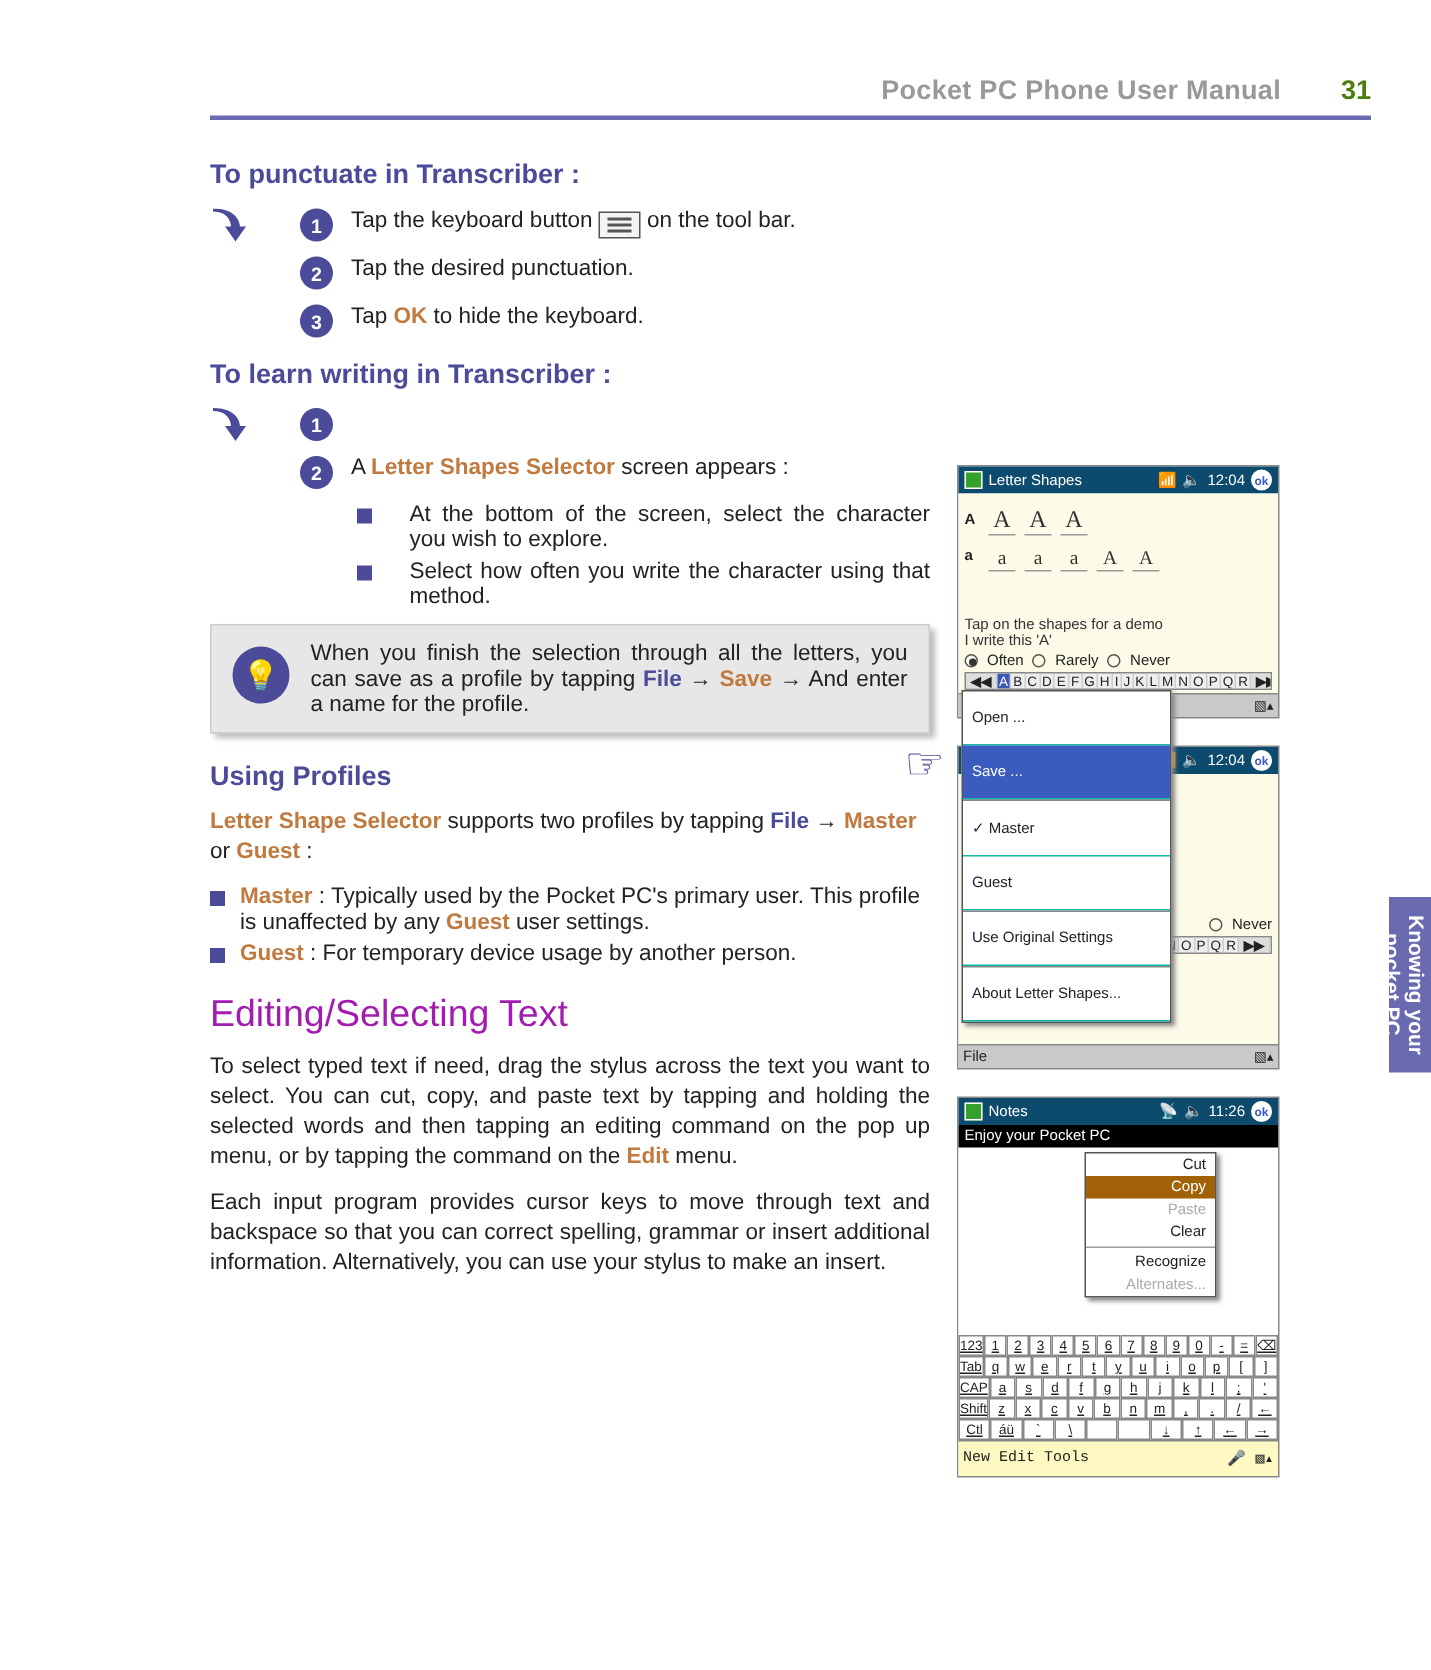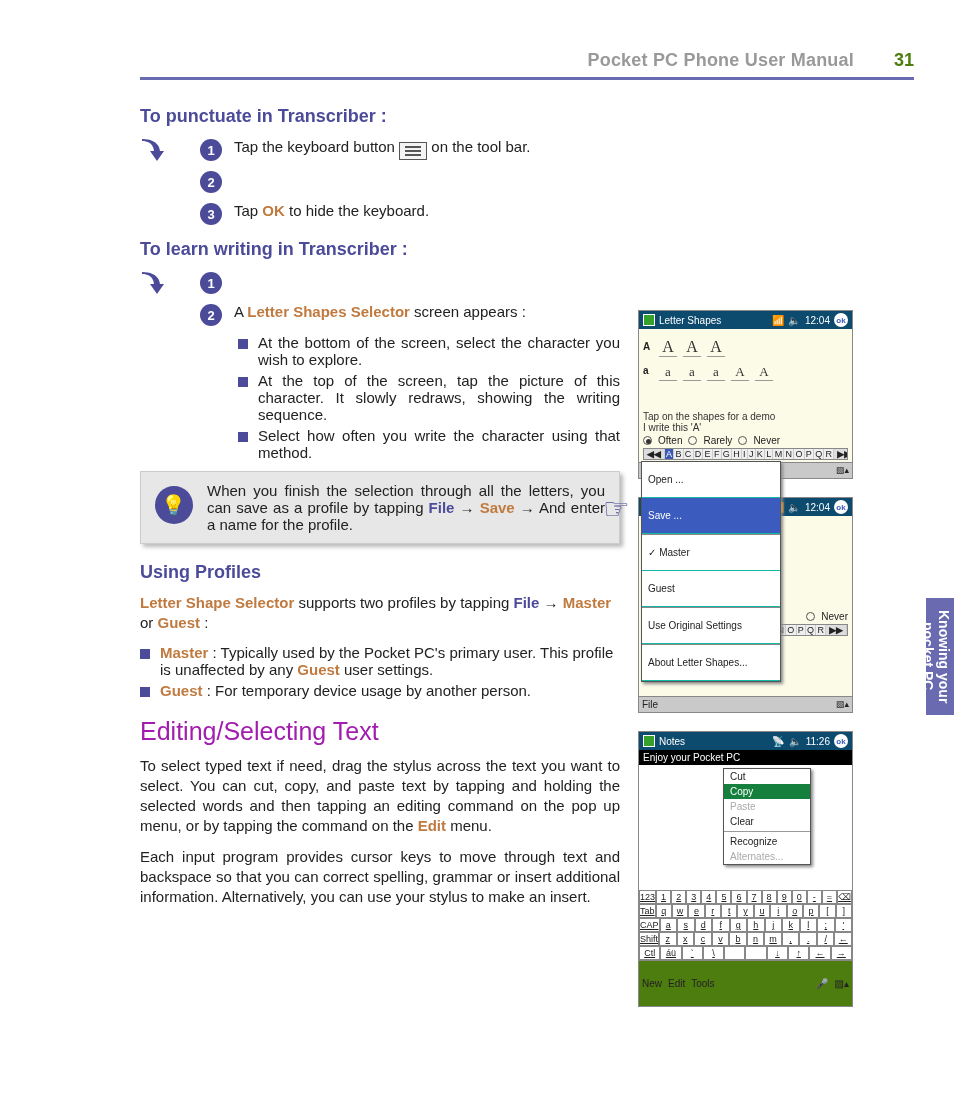--- a/index.html
+++ b/index.html
@@ -52,21 +52,21 @@
     width: 30px; height: 24px; color: #4B4B9A;
   }
   .inline-icon {
     display: inline-flex; align-items: center; justify-content: center;
     vertical-align: -4px;
     border: 1px solid #555; background: #f4f4f4;
     width: 28px; height: 18px; font-size: 12px;
   }
   .pencil-icon { font-size:14px; line-height:1; }
   .sub-bullets { margin-left: 38px; }
-  .sub-bullets li { list-style: none; display:flex; gap:10px; margin-bottom:4px; text-align: justify;}
+  .sub-bullets li { list-style: none; display:flex; gap:25px; margin-bottom:4px; text-align: justify;}
   .sq { flex:0 0 10px; height:10px; background:#4B4B9A; margin-top:5px;}
   .tipbox {
     display:flex; gap:14px; margin: 10px 0 18px 0;
     background:#e7e7e7; border:1px solid #ccc;
     padding:10px 14px; box-shadow: 3px 3px 4px #bbb;
     text-align: justify;
   }
   .bulb {
     flex:0 0 38px; height:38px; border-radius:50%; background:#4B4B9A;
     color:#fff; display:flex; align-items:center; justify-content:center; font-size:20px;
@@ -105,29 +105,29 @@
   .footbar{background:#c9c9c9;display:flex;justify-content:space-between;padding:2px 3px;border-top:1px solid #888;}
   .footbar .tri{font-size:9px;}
   .menu-pop{position:absolute;left:2px;bottom:14px;width:140px;background:#fff;border:1px solid #555;box-shadow:2px 2px 3px #888;font-size:10px;z-index:2;}
   .menu-pop .mi{padding:12px 6px;border-bottom:1px solid #14b8a6;}
   .menu-pop .mi.sel{background:#3B5BBF;color:#fff;}
   .menu-pop .mi.check::before{content:"✓ ";}
   .menu-pop .sep{border-top:1px solid #888;height:0;}
   
   .notesbody{background:#fff;padding:0;position:relative;}
   .darkline{background:#000;color:#fff;padding:2px 4px;font-size:10px;}
-  .ctxmenu{position:absolute;left:84px;top:18px;width:88px;background:#fff;border:1px solid #555;box-shadow:2px 2px 3px #888;font-size:10px;}
+  .ctxmenu{position:absolute;left:84px;top:18px;width:88px;background:#fff;border:1px solid #555;box-shadow:2px 2px 3px #888;font-size:10px;text-align:right;}
   .ctxmenu .mi{padding:2px 6px;}
-  .ctxmenu .mi.sel{background:#15803d;color:#fff;}
+  .ctxmenu .mi.sel{background:#a16207;color:#fff;}
   .ctxmenu .mi.dis{color:#aaa;}
   .ctxmenu .sep{border-top:1px solid #999;height:0;margin:2px 0;}
   .kbd{font-size:9px;}
   .kbdrow{display:flex;text-decoration:underline;}
   .kbdrow span{flex:1;border:1px solid #888;text-align:center;background:#fff;padding:1px 0;}
-  .notesfoot{background:#4d7c0f;display:flex;gap:6px;padding:17px 3px;border-top:1px solid #888;align-items:center;}
+  .notesfoot{background:#fef9c3;display:flex;gap:6px;padding:5px 3px;border-top:1px solid #888;align-items:center;font-family:Liberation Mono, monospace;}
   .little-hand{position:absolute;left:-36px;top:180px;font-size:30px;color:#4B4B9A;}
 </style>
 </head>
 <body>
 
 <div class="page">
   <div class="running-head">
     <span class="title">Pocket PC Phone User Manual</span>
     <span class="pageno">31</span>
   </div>
@@ -145,20 +145,21 @@
           <div class="txt"><span>Tap the keyboard button </span><span class="inline-icon">
                 <span style="display:block;width:16px;">
                   <span style="display:block;height:2px;background:#555;margin-bottom:2px;"></span>
                   <span style="display:block;height:2px;background:#555;margin-bottom:2px;"></span>
                   <span style="display:block;height:2px;background:#555;"></span>
                 </span>
               </span><span> on the tool bar.</span></div>
         </div>
         <div class="step">
           <div class="num">2</div>
+          <div class="txt">Tap the desired punctuation.</div>
         </div>
         <div class="step">
           <div class="num">3</div>
           <div class="txt"><span>Tap </span><span class="orange">OK</span><span> to hide the keyboard.</span></div>
         </div>
       </div>
 
       <div class="h3blue" style="margin-top:14px;">To learn writing in Transcriber :</div>
       <div class="steps" style="position:relative;">
         <svg class="arrow-icon" viewBox="0 0 30 24">
@@ -168,24 +169,20 @@
           <div class="num">1</div>
         </div>
         <div class="step">
           <div class="num">2</div>
           <div class="txt"><span>A </span><span class="orange">Letter Shapes Selector</span><span> screen appears :</span></div>
         </div>
         <ul class="sub-bullets">
           <li>
               <span class="sq"></span>
               <span>At the bottom of the screen, select the character you wish to explore.</span>
-            </li>
-          <li>
-              <span class="sq"></span>
-              <span>At the top of the screen, tap the picture of this character. It slowly redraws, showing the writing sequence.</span>
             </li>
           <li>
               <span class="sq"></span>
               <span>Select how often you write the character using that method.</span>
             </li>
         </ul>
       </div>
 
       <div class="tipbox">
         <div class="bulb">💡</div>

